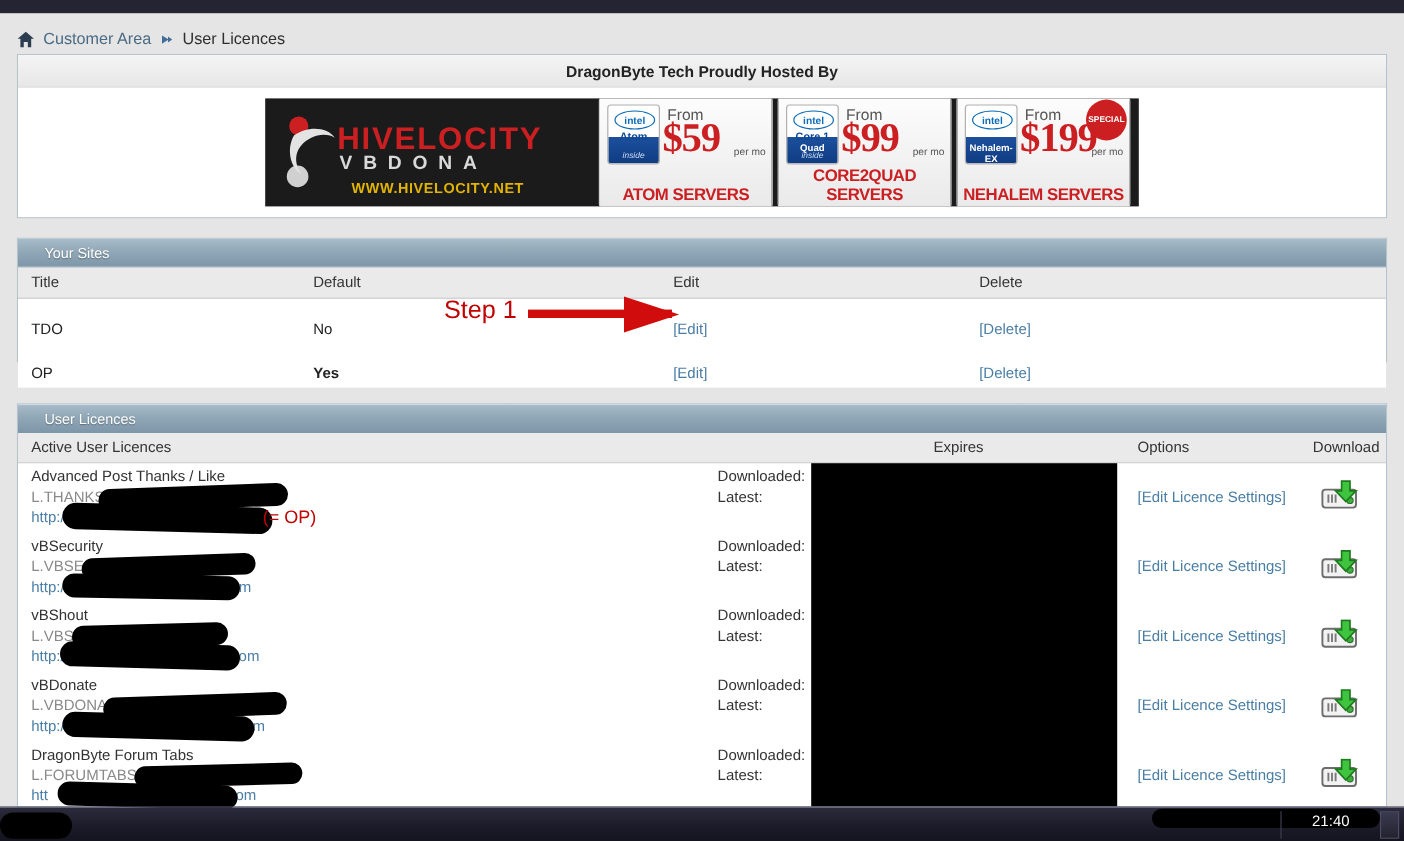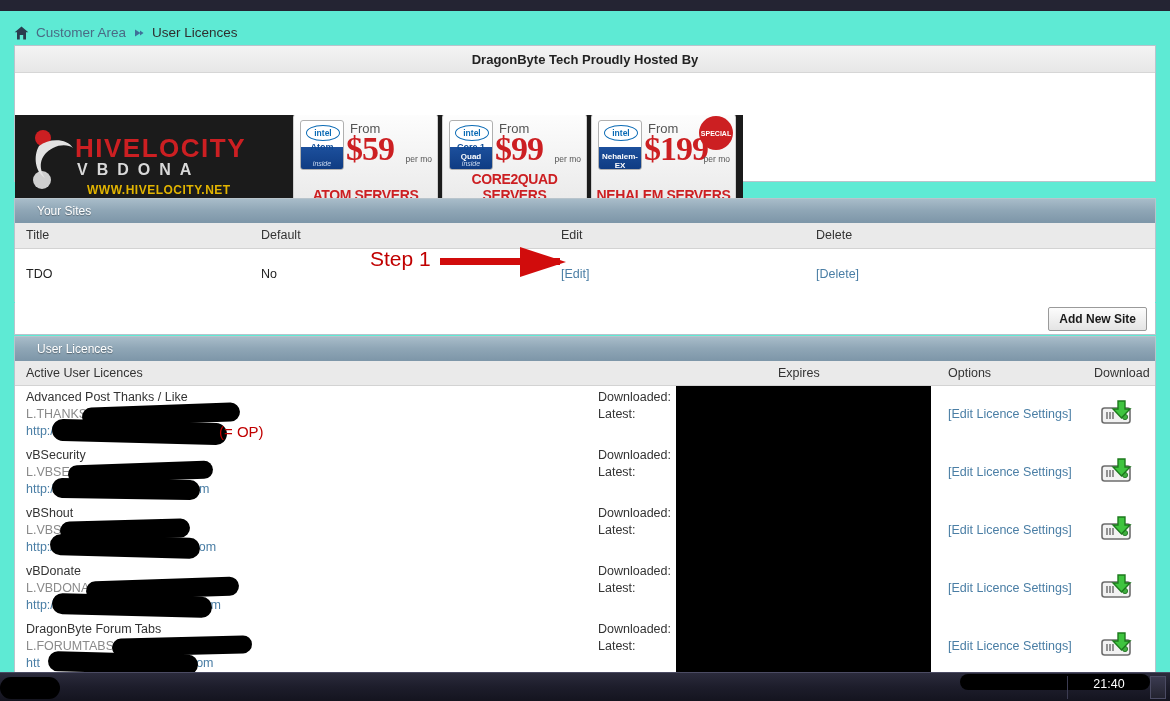--- a/index.html
+++ b/index.html
@@ -6,21 +6,21 @@
   html, body {
     margin: 0; padding: 0;
     width: 1170px; height: 701px;
     overflow: hidden;
     background: #ffffff;
     font-family: "Liberation Sans", sans-serif;
   }
   #page {
     position: relative;
     width: 1170px; height: 701px;
-    background: #5eead4;
+    background: #e5e5e5;
   }
 
   
   .chrome-top {
     position: absolute; left: 0; top: 0; width: 1170px; height: 11px;
     background: #242433;
   }
 
   
   .breadcrumb {
@@ -51,21 +51,21 @@
   }
 
   
   #ad-panel { left: 14px; top: 45px; width: 1142px; height: 137px; background:#fff; }
   .ad-title {
     height: 27px; line-height: 27px; text-align: center;
     background: linear-gradient(to bottom,#f4f4f4,#e7e7e7);
     border-bottom: 1px solid #d6d6d6;
     font-size: 13px; font-weight: bold; color: #222;
   }
-  .ad-banner-wrap { display:flex; justify-content:flex-start; align-items:center; height:108px;margin-top:33px; }
+  .ad-banner-wrap { display:flex; justify-content:center; align-items:center; height:108px; }
   .ad-banner {
     width: 728px; height: 90px; background: #1b1b1b;
     display: flex; align-items: center; position: relative; overflow:hidden;
   }
   .hv-logo { width: 274px; height: 90px; position: relative; flex: 0 0 274px; }
   .hv-swoosh { position:absolute; left:16px; top:13px; width:44px; height:62px; }
   .hv-word { position:absolute; left:60px; top:18px; font-size:26px; font-weight:bold;
              letter-spacing:1.5px; color:#cc1f22; font-family:"Liberation Sans",sans-serif; }
   .hv-word2 { position:absolute; left:62px; top:46px; font-size:16px; font-weight:bold;
               letter-spacing:9px; color:#d9d9d9; }
@@ -287,23 +287,20 @@
         <tr>
           <td>OP</td>
           <td class="bold">Yes</td>
           <td><a class="lnk" href="#">[Edit]</a></td>
           <td><a class="lnk" href="#">[Delete]</a></td>
         </tr>
       </tbody>
     </table>
   </div>
 
-  <div class="addbar">
-    <button class="btn">Add New Site</button>
-  </div>
 
   <div class="panel" id="lic-panel">
     <div class="panel-head">User Licences</div>
 
     <div class="lic-head-row">
       <span style="left:11px">Active User Licences</span>
       <span style="left:763px">Expires</span>
       <span style="left:933px">Options</span>
       <span style="left:1079px">Download</span>
     </div>

